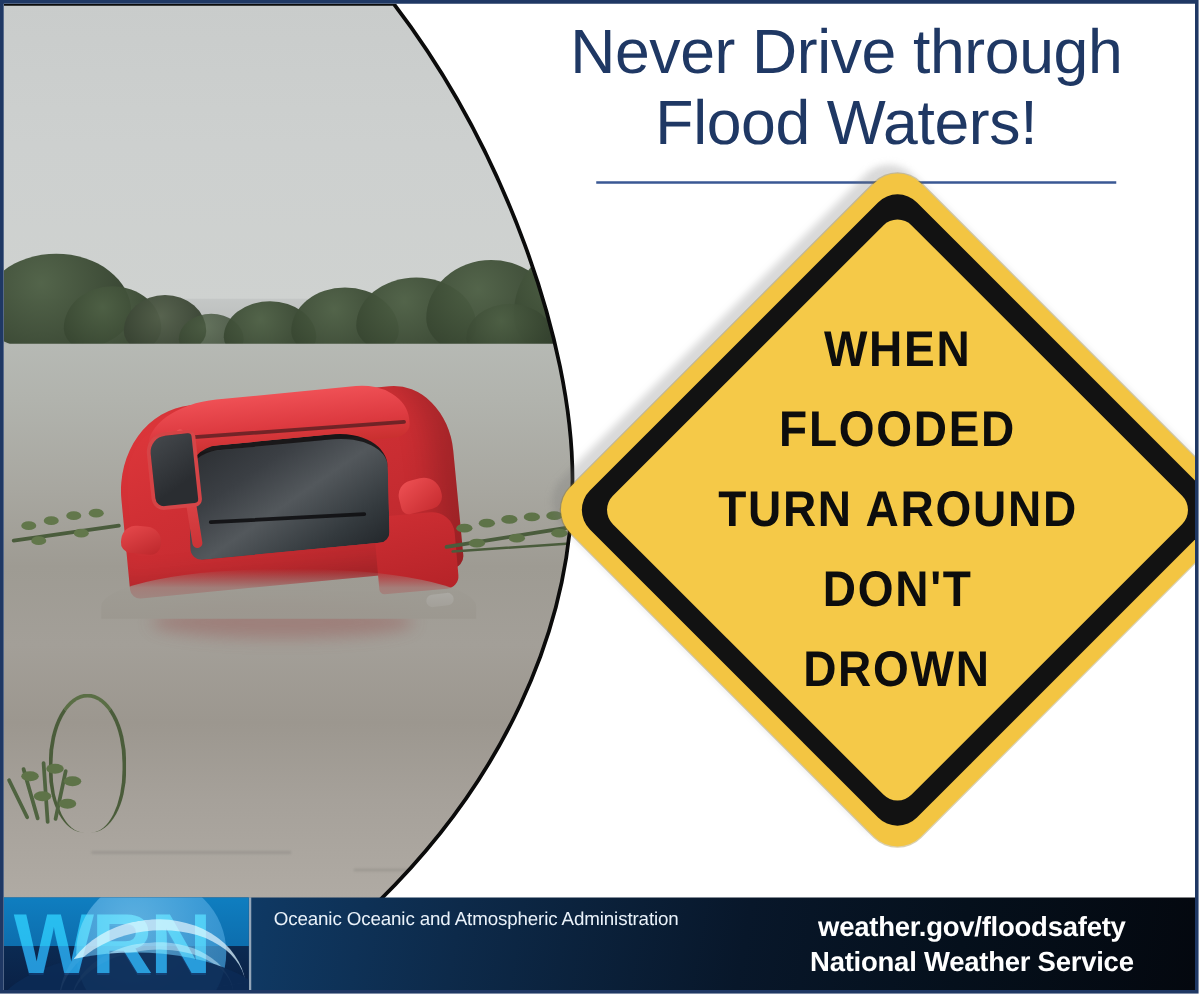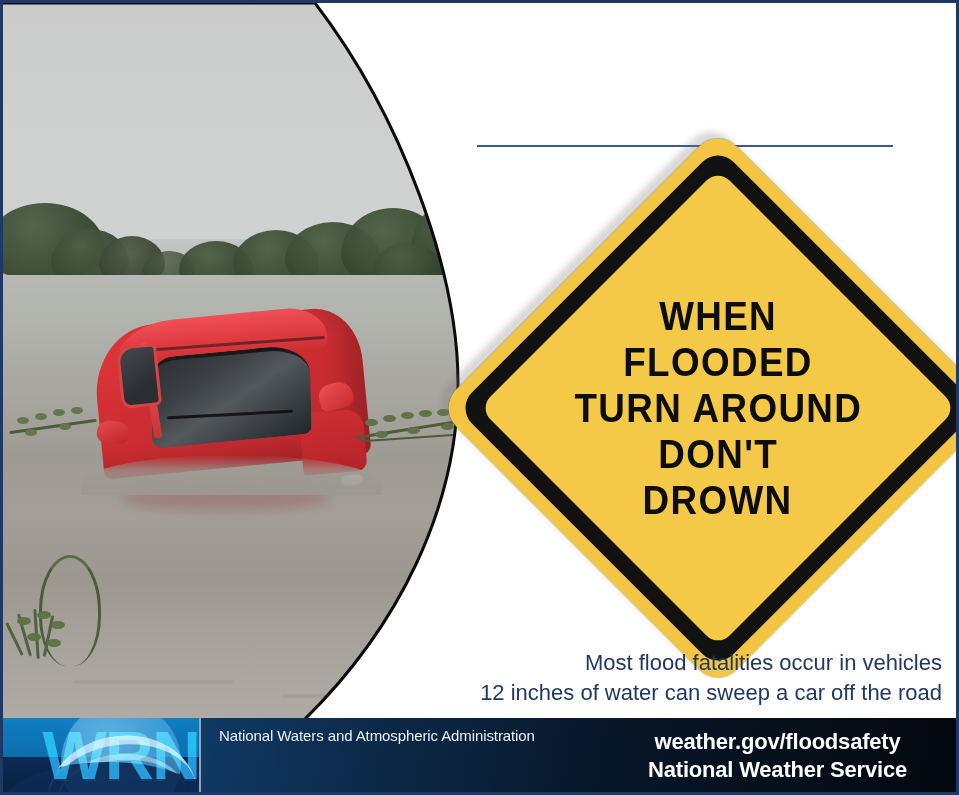--- a/index.html
+++ b/index.html
@@ -335,21 +335,21 @@
     border-radius: 16px;
   }
   #sign-text {
     position: absolute;
     left: 0; top: 0;
     width: 430px; height: 430px;
     display: flex;
     flex-direction: column;
     align-items: center;
     justify-content: center;
-    gap: 2px;
+    gap: 20px;
     color: #0d0d0d;
     font-family: "Liberation Sans Narrow", "Liberation Sans", sans-serif;
     font-weight: 700;
     font-size: 40px;
     line-height: 44px;
     letter-spacing: 1.5px;
   }
   #sign-text .sl { transform: scaleX(.92); white-space: nowrap; }
 
   
@@ -375,21 +375,20 @@
     display: flex;
     align-items: stretch;
   }
   #wrn-logo {
     position: relative;
     width: 196px;
     height: 74px;
     overflow: hidden;
     flex: none;
     background: linear-gradient(180deg, #0f7ec0 0%, #0d6eae 52%, #0b2a52 53%, #0a2146 100%);
-    text-align: right;
   }
   #wrn-logo .globe {
     position: absolute;
     left: 58px; top: -16px;
     width: 120px; height: 120px;
     border-radius: 50%;
     background: radial-gradient(circle at 38% 32%, #7cc6ef 0%, #51a9e0 48%, #2f8fcf 100%);
     opacity: .72;
   }
   #wrn-logo .swoosh {
@@ -542,53 +541,53 @@
         <div class="leaf2" style="left:24px;top:30px;"></div>
         <div class="leaf2" style="left:44px;top:36px;"></div>
       </div>
     </div>
 
     <svg id="photo-outline" viewBox="0 0 470 718">
       <path d="M 0 0 L 312 0 C 400 115 455 270 455 380 C 455 505 395 625 300 718" fill="none" stroke="#0b0b0b" stroke-width="3"></path>
     </svg>
   </div>
 
+  <div id="title">
+    <div>Never Drive through</div>
+    <div>Flood Waters!</div>
+  </div>
   <div id="title-rule"></div>
 
   <div id="sign">
     <div id="sign-shadow"></div>
     <div id="sign-outer"></div>
     <div id="sign-band"></div>
     <div id="sign-inner"></div>
     <div id="sign-text">
       <div class="sl">WHEN</div>
       <div class="sl">FLOODED</div>
       <div class="sl">TURN AROUND</div>
       <div class="sl">DON'T</div>
       <div class="sl">DROWN</div>
     </div>
   </div>
 
-  <div id="caption">
-    <div>Most flood fatalities occur in vehicles</div>
-    <div>12 inches of water can sweep a car off the road</div>
-  </div>
 
   <div id="footer">
 
     <div id="wrn-logo">
       <div class="globe"></div>
       <div class="swoosh"></div>
       <div class="swoosh2"></div>
       <div class="darkwave"></div>
       <div id="wrn-letters">WRN</div>
     </div>
 
     <div id="footer-left-text">
-      <div id="wrn-sub">National Waters and Atmospheric Administration</div>
+      <div id="wrn-sub">Oceanic Oceanic and Atmospheric Administration</div>
     </div>
 
     <div id="footer-right-text">
       <div id="nws-line2">weather.gov/floodsafety</div>
       <div id="nws-line1">National Weather Service</div>
     </div>
   </div>
 
 </div>
 

